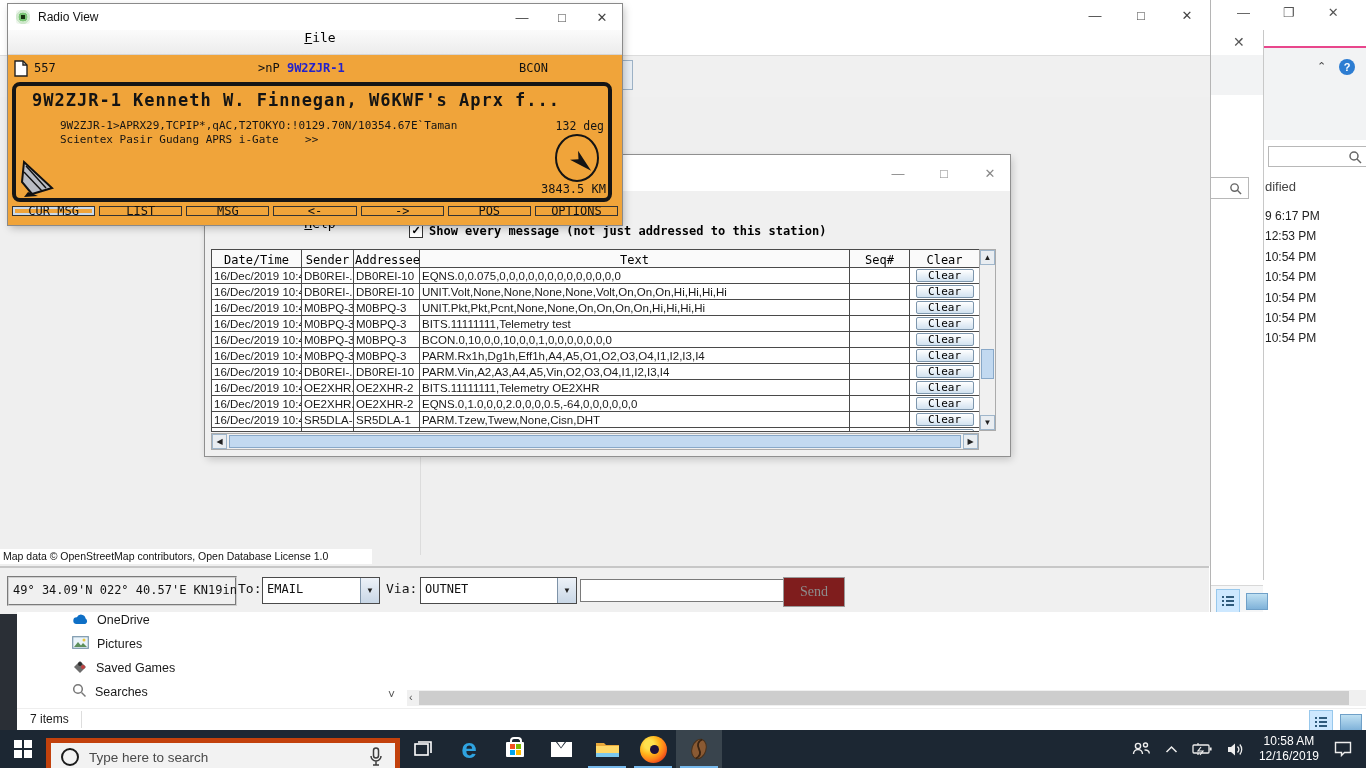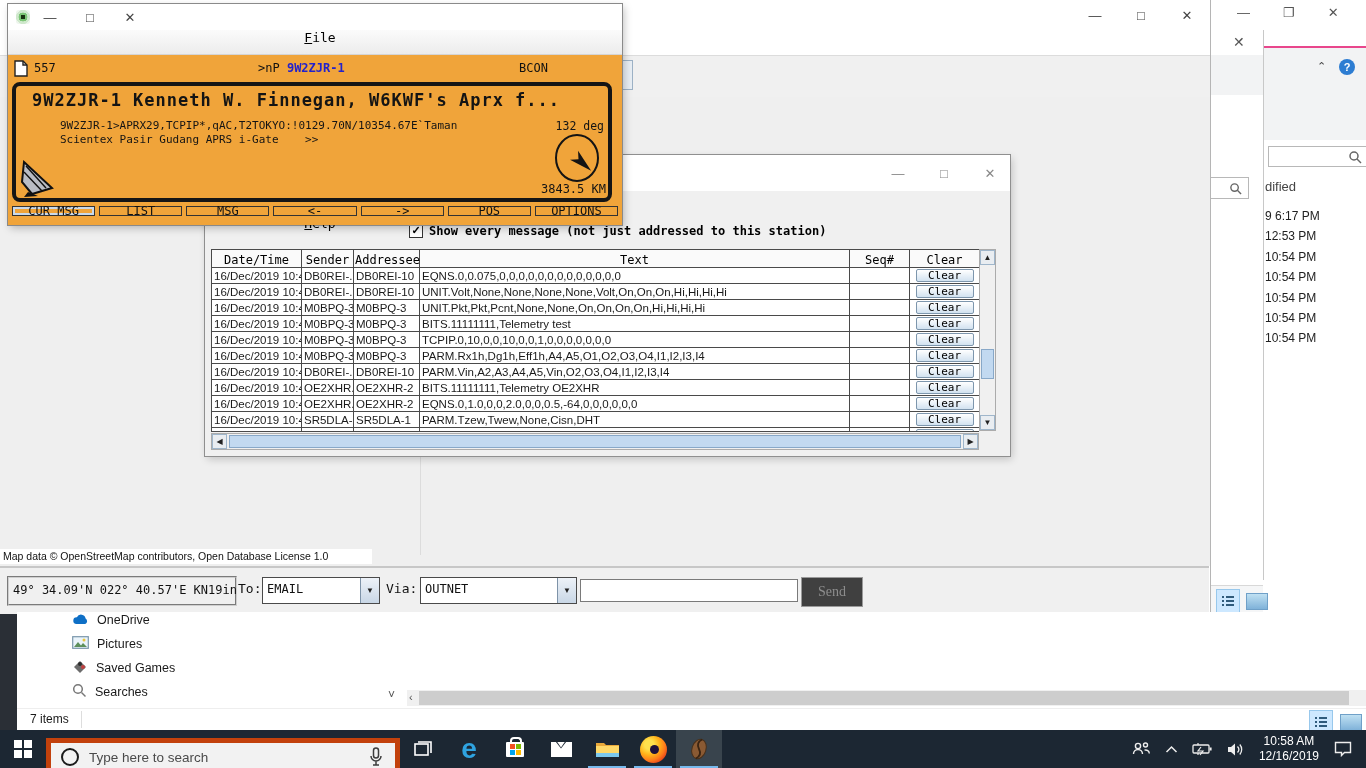--- a/index.html
+++ b/index.html
@@ -21,21 +21,21 @@
   #attrib-strip span{font-size:10.5px;color:#111;padding-left:3px;line-height:15px;display:block;white-space:nowrap;}
   #bottombar{left:0;top:566px;width:1209px;height:46px;background:#F0F0F0;border-top:2px solid #c7c7c7;}
   #coord-box{left:7px;top:8px;width:222px;height:26px;border:2px groove #cfcfcf;background:#F0F0F0;
              font-size:12px;line-height:24px;padding-left:4px;color:#111;white-space:nowrap;}
   .io-label{font-size:13px;color:#111;top:13px;}
   .combo{height:25px;background:#fff;border:1px solid #4a4a4a;top:9px;display:flex;}
   .combo .val{flex:1;font-size:12px;line-height:23px;padding-left:4px;color:#111;}
   .combo .arrowbtn{width:18px;background:linear-gradient(#EDF2F8,#C9D7E6);border-left:1px solid #7E93A8;
                    display:flex;align-items:center;justify-content:center;font-size:8px;color:#222;}
   #msg-input{left:580px;top:11px;width:212px;height:19px;background:#fff;border:1px solid #7a7a7a;}
-  #send-btn{left:801px;top:9px;width:60px;height:28px;background:#404040;border:1px solid #9a9a9a;
+  #send-btn{left:783px;top:9px;width:60px;height:28px;background:#7f1d1d;border:1px solid #9a9a9a;
             font-family:"Liberation Serif",serif;font-size:14px;color:#8d8d8d;display:flex;align-items:center;justify-content:center;}
 
   
   #radio-window{left:8px;top:4px;width:614px;height:221px;background:#fff;box-shadow:0 0 0 1px #8a8a8a,2px 3px 8px rgba(0,0,0,.25);}
   #rv-titlebar{left:0;top:0;width:100%;height:26px;background:#fff;display:flex;align-items:center;}
   #rv-icon{width:14px;height:14px;margin-left:8px;border-radius:3px;
            background:radial-gradient(circle,#18320f 0 22%,#7CC576 23% 45%,#CFE8CC 46% 70%,#EDF5EC 71%);}
   #rv-title{font-size:12px;color:#111;margin-left:8px;flex:1;}
   #rv-titlebar .capbtn{width:40px;height:26px;}
   #rv-menubar{left:0;top:26px;width:100%;height:25px;background:linear-gradient(#FBFBFB,#ECECEC);
@@ -377,21 +377,21 @@
               <td>BITS.11111111,Telemetry test</td>
               <td></td>
               <td>
                 <button class="clearbtn">Clear</button>
               </td>
             </tr>
             <tr>
               <td>16/Dec/2019 10:4...</td>
               <td>M0BPQ-3</td>
               <td>M0BPQ-3</td>
-              <td>TCPIP.0,10,0,0,10,0,0,1,0,0,0,0,0,0,0</td>
+              <td>BCON.0,10,0,0,10,0,0,1,0,0,0,0,0,0,0</td>
               <td></td>
               <td>
                 <button class="clearbtn">Clear</button>
               </td>
             </tr>
             <tr>
               <td>16/Dec/2019 10:4...</td>
               <td>M0BPQ-3</td>
               <td>M0BPQ-3</td>
               <td>PARM.Rx1h,Dg1h,Eff1h,A4,A5,O1,O2,O3,O4,I1,I2,I3,I4</td>
@@ -461,20 +461,21 @@
     <div class="hscroll abs">
       <div class="scroll-arrow abs" style="left:0;top:0;">◀</div>
       <div id="hthumb" class="abs"></div>
       <div class="scroll-arrow abs" style="right:0;top:0;">▶</div>
     </div>
   </div>
 
   <div id="radio-window" class="abs">
     <div id="rv-titlebar" class="abs">
       <div id="rv-icon"></div>
+      <span id="rv-title">Radio View</span>
       <div class="capbtn">—</div>
       <div class="capbtn">□</div>
       <div class="capbtn">✕</div>
     </div>
     <div id="rv-menubar" class="abs mono">
         <span class="menu-item"><u>F</u>ile</span>
         <span class="menu-item"><u>V</u>iew</span>
         <span class="menu-item"><u>F</u>ilter</span>
         <span class="menu-item"><u>Q</u>uery</span>
         <span class="menu-item"><u>M</u>essage</span>

